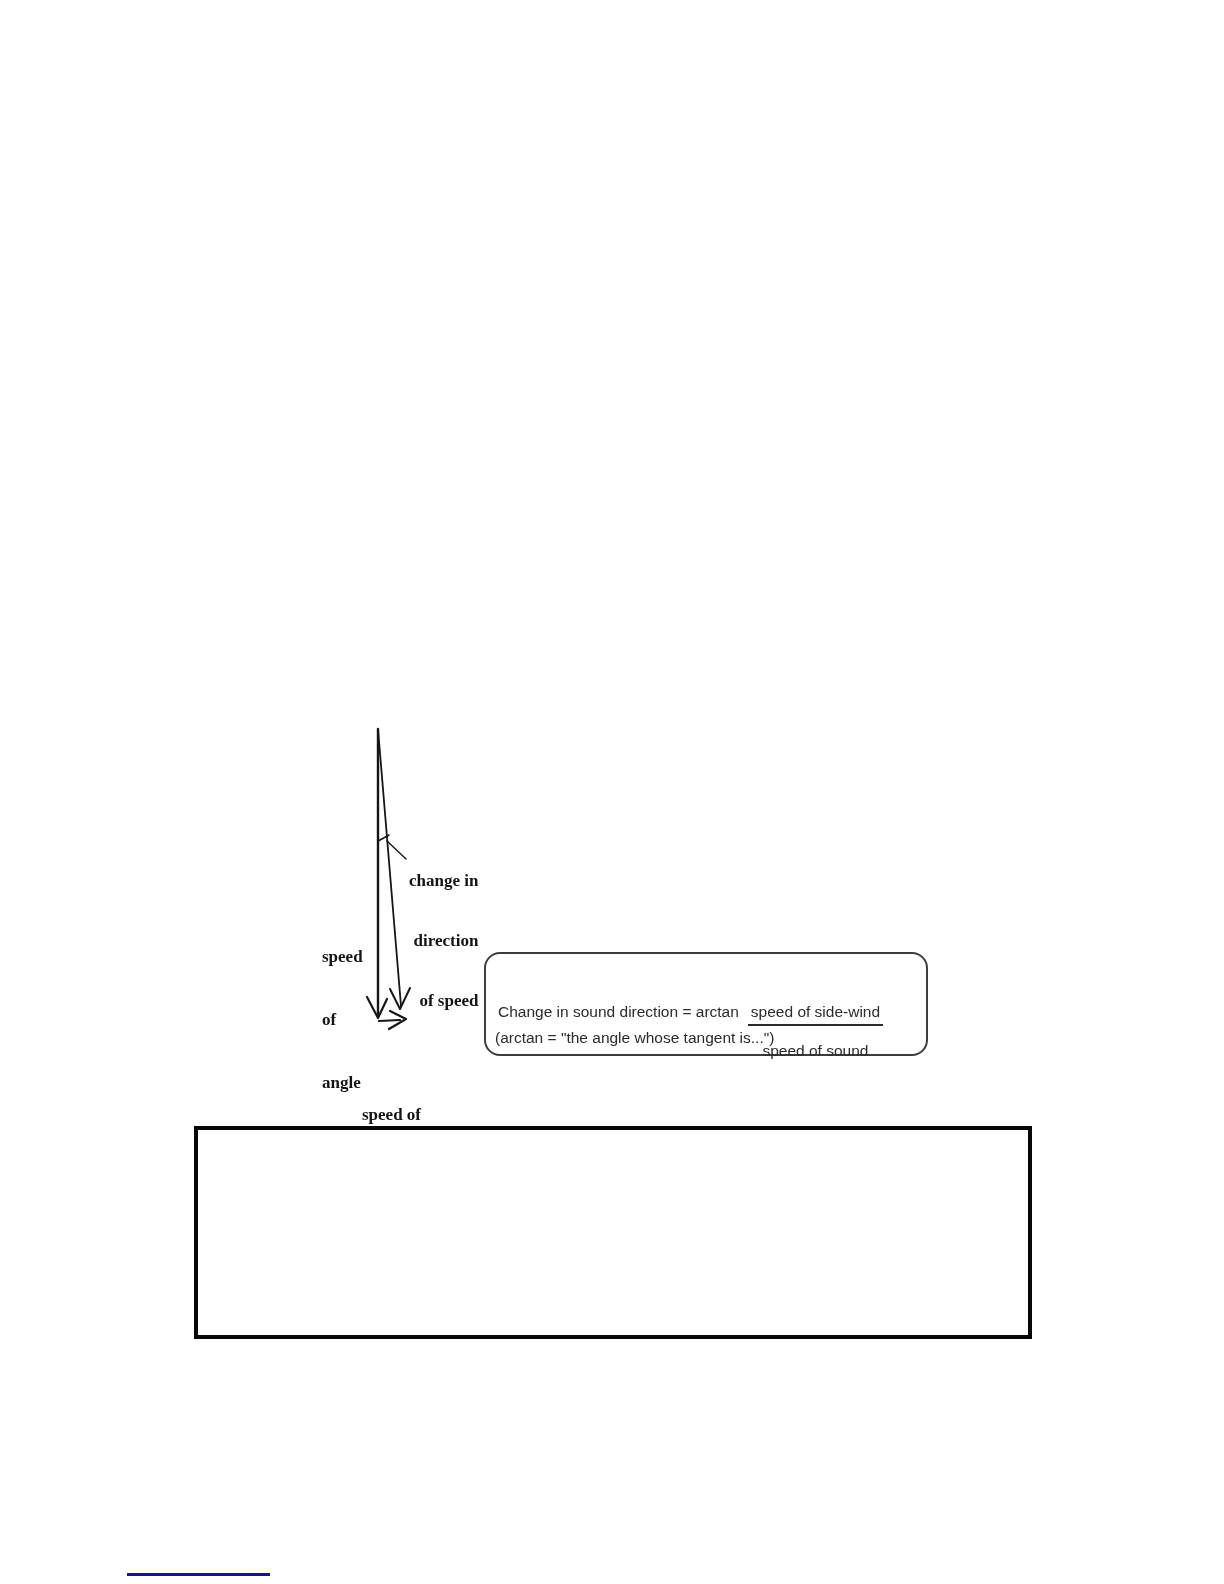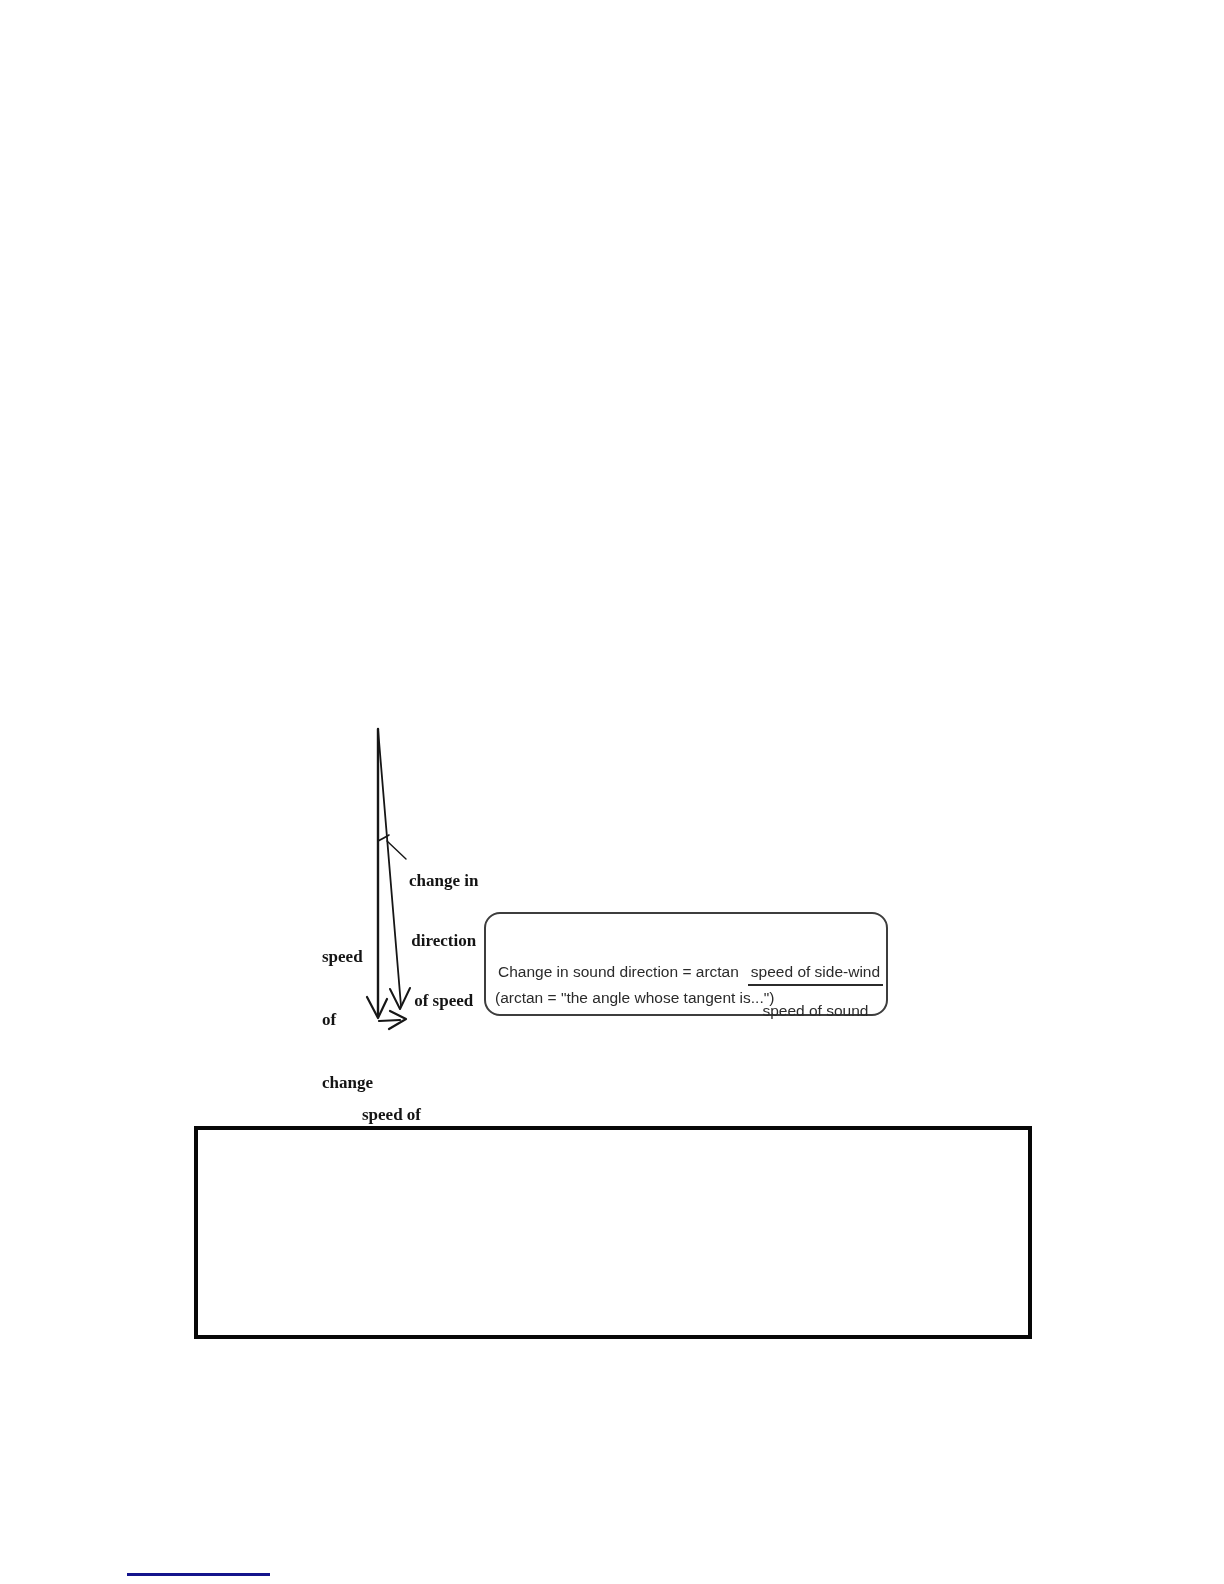--- a/index.html
+++ b/index.html
@@ -6,26 +6,26 @@
   body{
     width:1224px;height:1584px;position:relative;background:#ffffff;
     font-family:"Liberation Sans",sans-serif;overflow:hidden;
   }
   .svg-layer{position:absolute;left:0;top:0;width:1224px;height:1584px;pointer-events:none;}
 
   .diagram-label{
     position:absolute;font-family:"Liberation Serif",serif;font-weight:bold;
     color:#141414;font-size:17px;line-height:20px;white-space:pre;
   }
-  .lbl-change{left:409px;top:831px;text-align:center;}
+  .lbl-change{left:409px;top:831px;text-align:right;}
   .lbl-sos{left:322px;top:904px;width:58px;line-height:21px;}
   .lbl-ssw{left:362px;top:1065px;text-align:left;}
 
   .formula-box{
-    position:absolute;left:484px;top:912px;width:404px;height:104px;
+    position:absolute;left:484px;top:952px;width:444px;height:104px;
     box-sizing:border-box;border:2px solid #3d3d3d;border-radius:16px;
     background:#ffffff;color:#2b2b2b;
   }
   .formula-row1{
     position:absolute;left:12px;top:9px;display:flex;align-items:center;gap:9px;
     font-size:15.5px;white-space:nowrap;
   }
   .fraction{display:inline-flex;flex-direction:column;text-align:center;line-height:1.2;margin-top:40px;}
   .fraction .num{border-bottom:2px solid #2b2b2b;padding:0 3px 2px;}
   .fraction .den{padding-top:16px;}
@@ -65,21 +65,21 @@
 
   <div class="diagram-label lbl-change">
     <div>change in</div>
     <div>direction</div>
     <div>of speed</div>
   </div>
 
   <div class="diagram-label lbl-sos">
     <div>speed</div>
     <div>of</div>
-    <div>change</div>
+    <div>angle</div>
   </div>
 
   <div class="diagram-label lbl-ssw">
     <div>speed of</div>
     <div>side-wind</div>
   </div>
 
   <div class="formula-box">
     <div class="formula-row1">
       <span>Change in sound direction = arctan</span>

